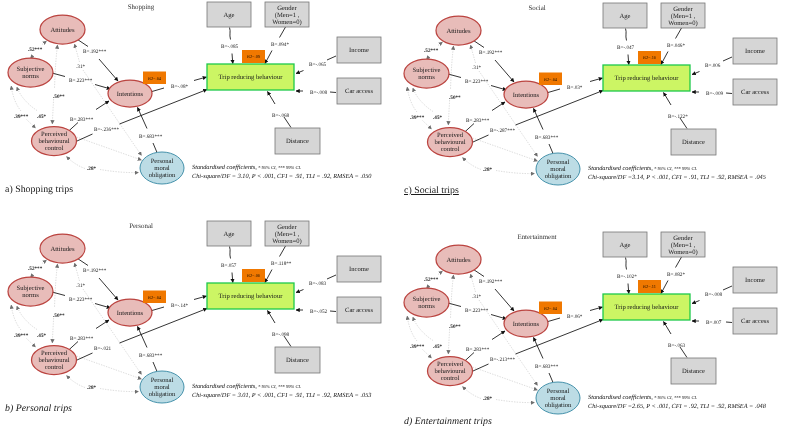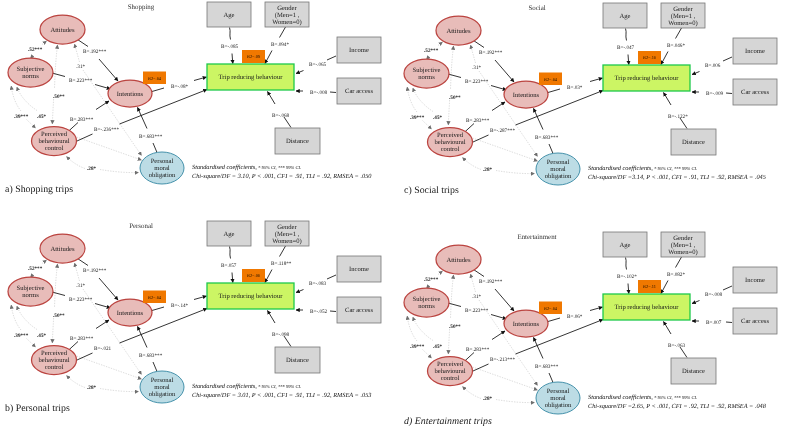--- a/index.html
+++ b/index.html
@@ -280,21 +280,21 @@
           <text x="309" y="66" class="blabel">B=-.083</text>
           <text x="310" y="94" class="blabel">B=-.052</text>
           <text x="272" y="117" class="blabel">B=-.098</text>
         </g>
         <text x="141" y="8.6" class="title">Personal</text>
         <g>
           <text x="192" y="168.5" class="caption">Standardised coefficients,<tspan class="caption-sm"> * 95% CI, *** 99% CI.</tspan></text>
           <text x="192" y="177.5" class="caption">Chi-square/DF = 3.01, P &lt; .001, CFI = .91, TLI = .92, RMSEA = .053</text>
         </g>
       </svg>
-      <div class="panlabel" style="left: 5px; top: 184px;">b) Personal trips</div>
+      <div class="panlabel" style="left: 5px; top: 184px; font-style: italic;">b) Personal trips</div>
     </div>
     <div class="panel" style="left: 396px; top: 1px;">
       <svg width="393" height="210" viewBox="0 0 393 210">
         <defs>
           <marker id="ah-c" viewBox="0 0 10 10" refX="9" refY="5" markerWidth="4.2" markerHeight="4.2" orient="auto-start-reverse" markerUnits="userSpaceOnUse">
             <path d="M 0 0 L 10 5 L 0 10 z" fill="#111"></path>
           </marker>
           <marker id="ahg-c" viewBox="0 0 10 10" refX="9" refY="5" markerWidth="4.2" markerHeight="4.2" orient="auto-start-reverse" markerUnits="userSpaceOnUse">
             <path d="M 0 0 L 10 5 L 0 10 z" fill="#6e6e6e"></path>
           </marker>
@@ -414,21 +414,21 @@
           <text x="309" y="66" class="blabel">B=.006</text>
           <text x="310" y="94" class="blabel">B=-.009</text>
           <text x="272" y="117" class="blabel">B=-.122*</text>
         </g>
         <text x="141" y="8.6" class="title">Social</text>
         <g>
           <text x="192" y="168.5" class="caption">Standardised coefficients,<tspan class="caption-sm"> * 95% CI, *** 99% CI.</tspan></text>
           <text x="192" y="177.5" class="caption">Chi-square/DF =3.14, P &lt; .001, CFI = .91, TLI = .92, RMSEA = .045</text>
         </g>
       </svg>
-      <div class="panlabel" style="left: 8px; top: 184px;">c) Social trips</div>
+      <div class="panlabel" style="left: 8px; top: 184px; text-decoration: underline;">c) Social trips</div>
     </div>
     <div class="panel" style="left: 396px; top: 230px;">
       <svg width="393" height="210" viewBox="0 0 393 210">
         <defs>
           <marker id="ah-d" viewBox="0 0 10 10" refX="9" refY="5" markerWidth="4.2" markerHeight="4.2" orient="auto-start-reverse" markerUnits="userSpaceOnUse">
             <path d="M 0 0 L 10 5 L 0 10 z" fill="#111"></path>
           </marker>
           <marker id="ahg-d" viewBox="0 0 10 10" refX="9" refY="5" markerWidth="4.2" markerHeight="4.2" orient="auto-start-reverse" markerUnits="userSpaceOnUse">
             <path d="M 0 0 L 10 5 L 0 10 z" fill="#6e6e6e"></path>
           </marker>

